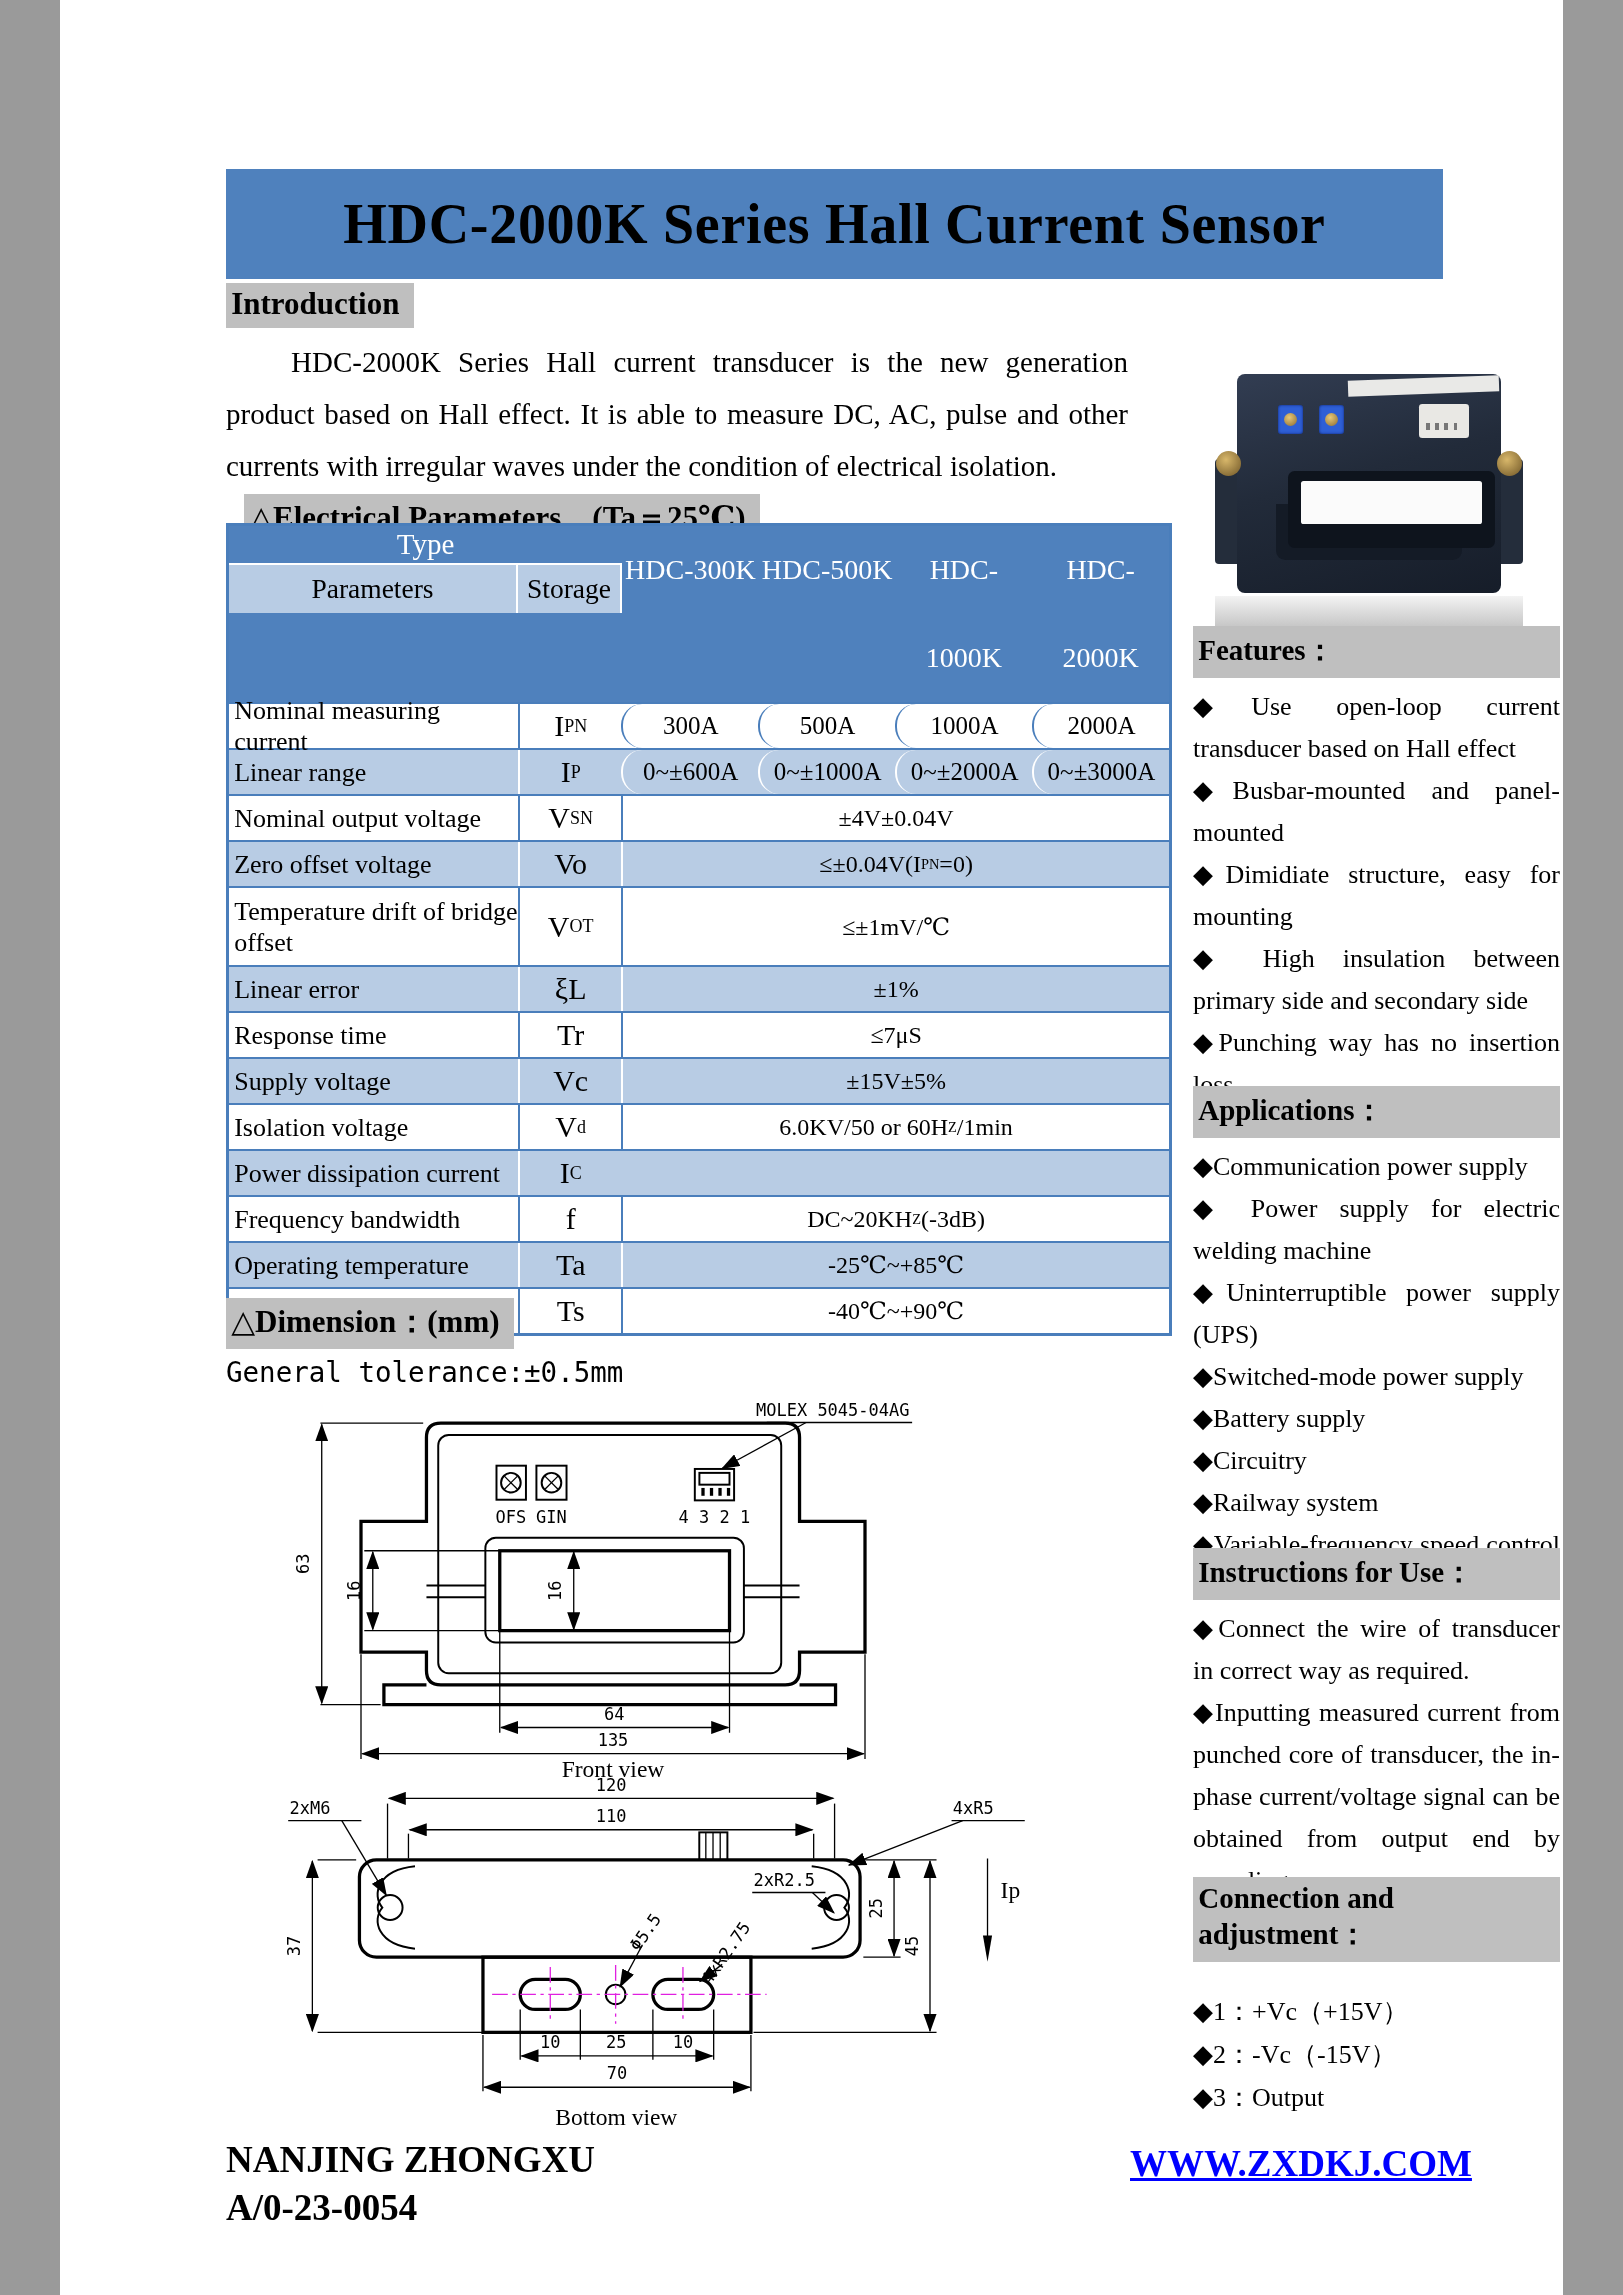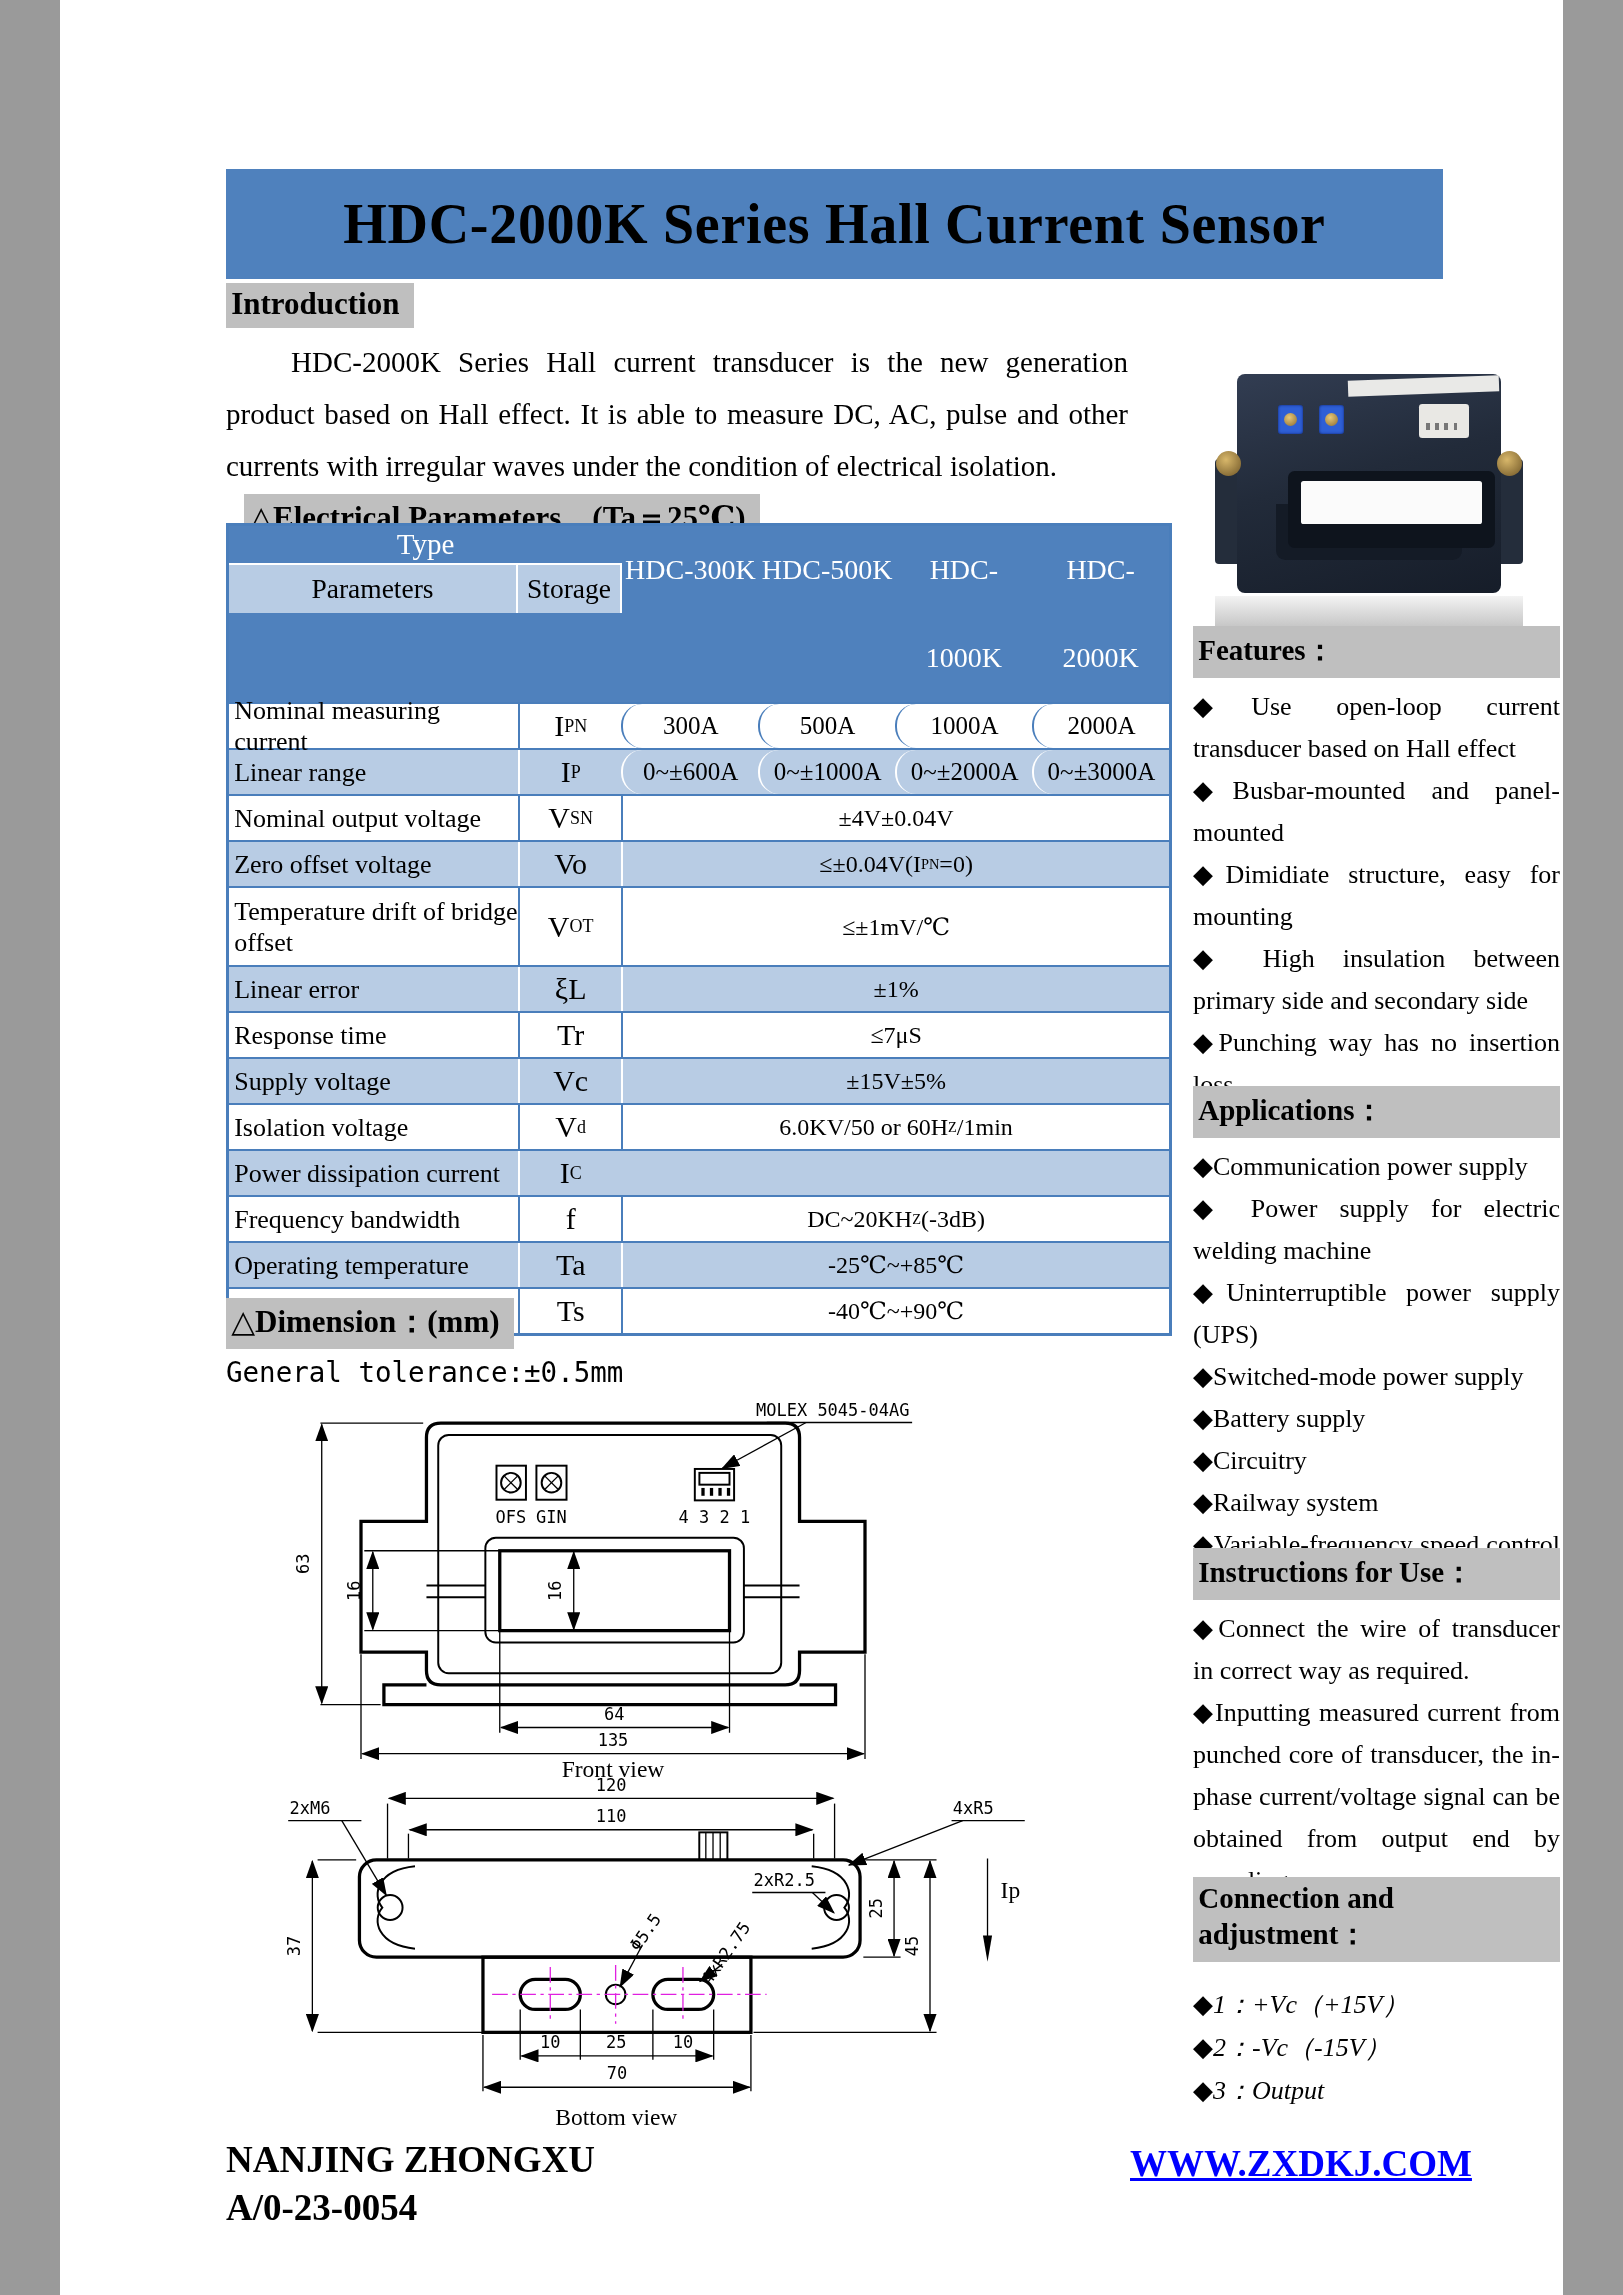--- a/index.html
+++ b/index.html
@@ -77,21 +77,21 @@
             border-radius:0 0 9.2px 9.2px;}
   .ph-screwL{left:1.3px;top:89px;width:25px;height:25px;border-radius:50%;
              background:radial-gradient(circle at 40% 35%,#d8b76a,#6e5526);}
   .ph-screwR{right:1.3px;top:89px;width:25px;height:25px;border-radius:50%;
              background:radial-gradient(circle at 40% 35%,#d8b76a,#6e5526);}
 
   .rc{left:1133px;width:367px;}
   .rc-head{background:#bfbfbf;font-size:29px;font-weight:bold;padding:5.2px 6.5px 6.5px 5.2px;}
   .rc-items{margin-top:7.9px;font-size:26px;line-height:42px;text-align:justify;}
   .features{top:626px;} .applications{top:1086px;} .instructions{top:1548px;} .connection{top:1877px;}
-  .connection .rc-items{line-height:43px;margin-top:21px;font-style:italic;}
+  .connection .rc-items{line-height:43px;margin-top:28px;}
 
   
   .footer-company{left:166px;top:2138px;font-size:37px;font-weight:bold;}
   .footer-code{left:166px;top:2186px;font-size:37px;font-weight:bold;}
   .footer-link{left:1070px;top:2142px;font-size:37px;font-weight:bold;color:#0000ff;
                text-decoration:underline;cursor:pointer;}
 </style>
 </head>
 <body>
 

